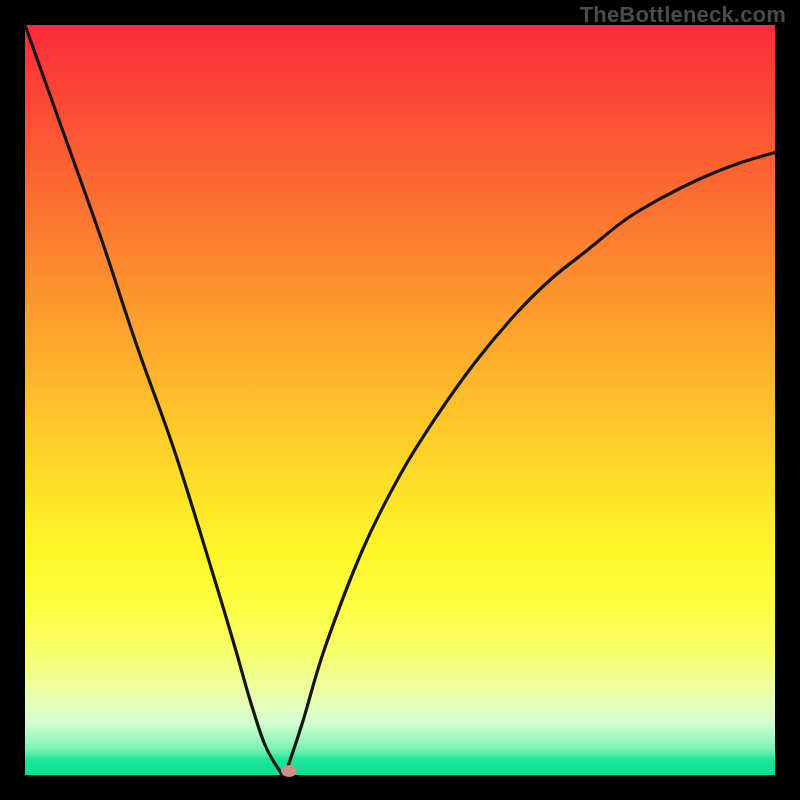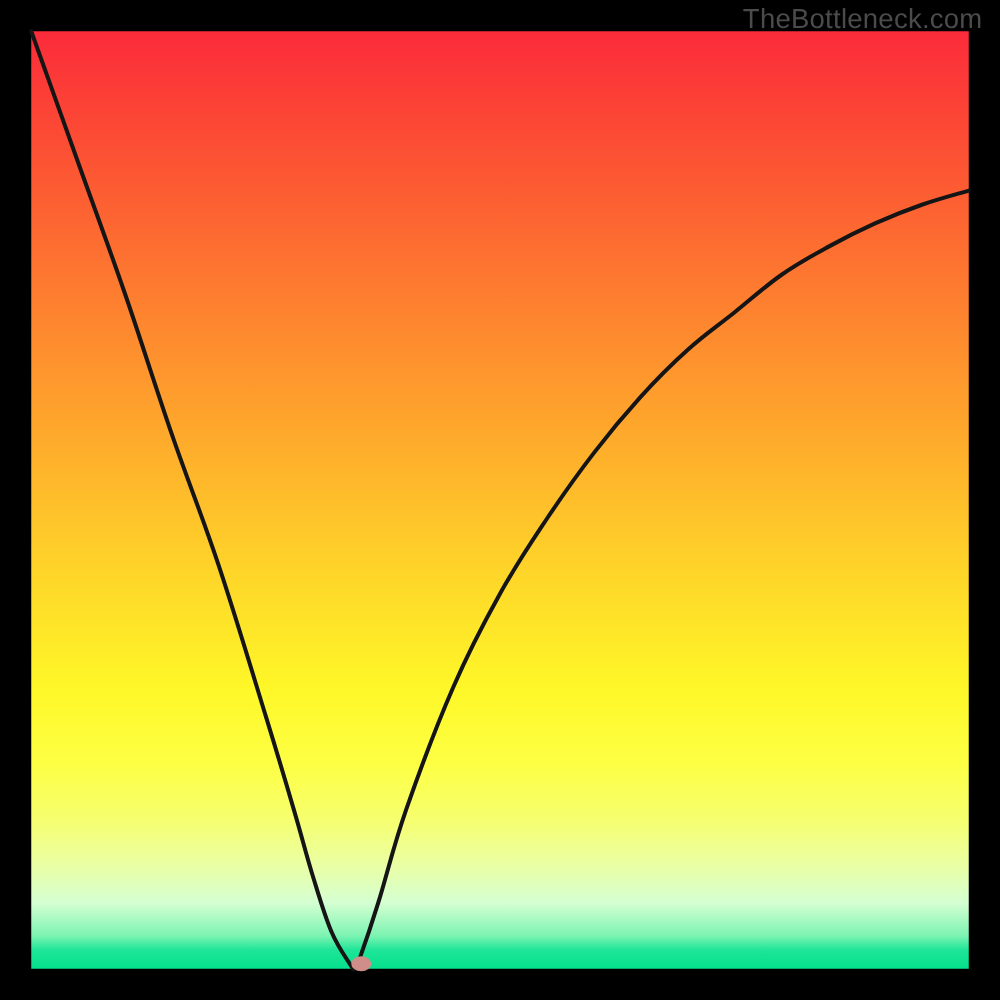--- a/index.html
+++ b/index.html
@@ -42,21 +42,21 @@
       #05e08d 100%
     );
   }
 
   .watermark {
     position: absolute;
     top: 2px;
     right: 14px;
     color: #4b4b4b;
     font-size: 22px;
-    font-weight: 400;
+    font-weight: 700;
     z-index: 5;
     letter-spacing: 0.2px;
   }
 
   svg.curve {
     position: absolute;
     left: 0; top: 0;
     width: 750px; height: 750px;
     overflow: visible;
   }

